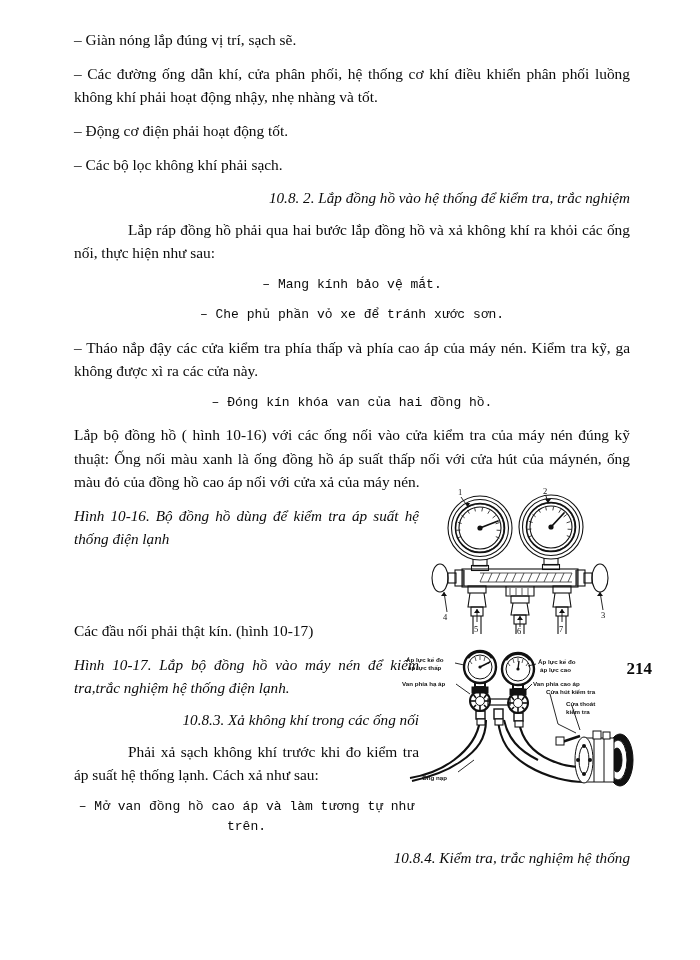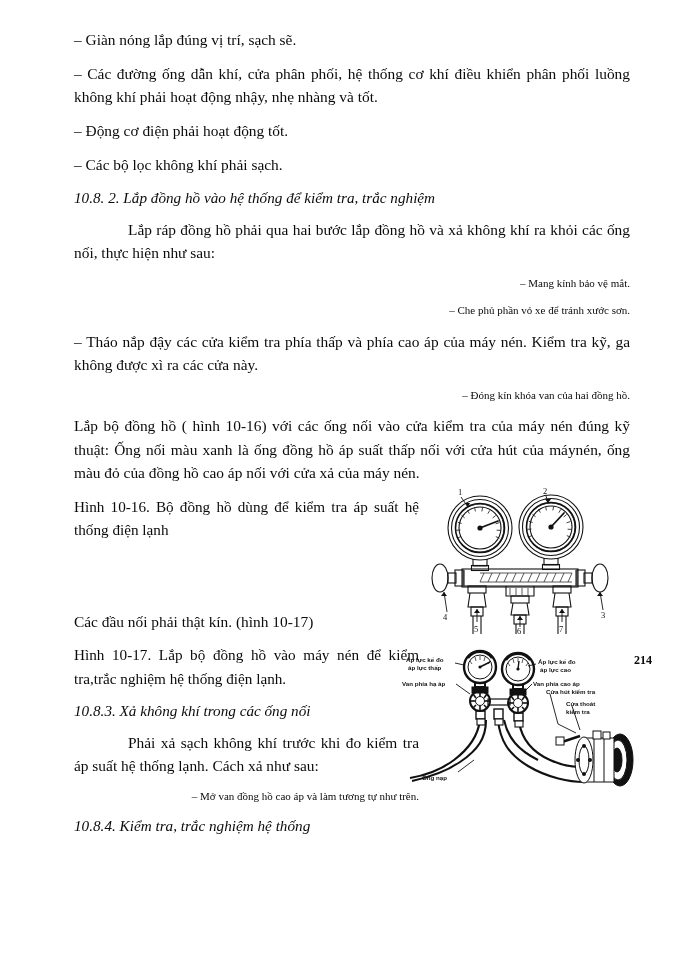--- a/index.html
+++ b/index.html
@@ -43,45 +43,47 @@
   p.para.lastline,
   p.para.noj {
     text-align: left;
   }
 
   p.heading {
     margin: 0 0 8px 0;
     font-size: 15.2px;
     line-height: 1.5;
     font-style: italic;
-    text-align: left;
+    text-align: right;
   }
 
   p.indent {
     text-indent: 54px;
   }
   p.dashitem {
     margin: 0 0 10.5px 0;
-    font-size: 11px;
+    font-size: 13px;
     line-height: 1.52;
-    text-align: right;
+    text-align: center;
+    font-family: Liberation Mono, monospace;
   }
   p.dashitem-j {
     margin: 0 0 10.5px 0;
     font-size: 15.4px;
     line-height: 1.52;
     text-align: justify;
   }
 
   
   .narrow {
     width: 345px;
   }
 
   .caption {
+    font-style: italic;
     font-size: 15.2px;
     line-height: 1.52;
     margin: 0 0 10.5px 0;
     text-align: justify;
   }
 
   .spacer-fig1 { height: 58px; }
 
   
   .fig {
@@ -98,22 +100,22 @@
     top: 636px;
     width: 248px;
     height: 168px;
   }
   .fig svg { display: block; width: 100%; height: 100%; }
 
   
   .page-number {
     position: absolute;
     right: 48px;
-    bottom: 40px;
-    font-size: 12px;
+    bottom: 29px;
+    font-size: 17px;
     font-weight: bold;
     font-family: "Liberation Serif", "DejaVu Serif", serif;
   }
 </style>
 </head>
 <body>
 
 <div class="page">
 
   <div class="content">

